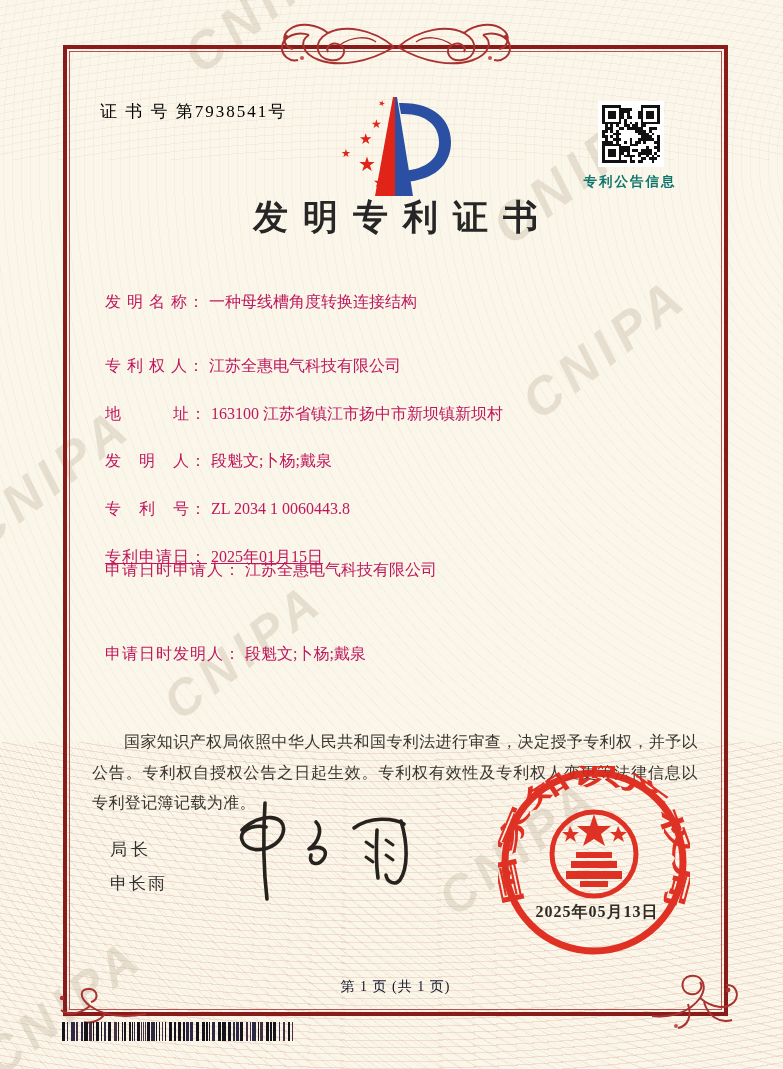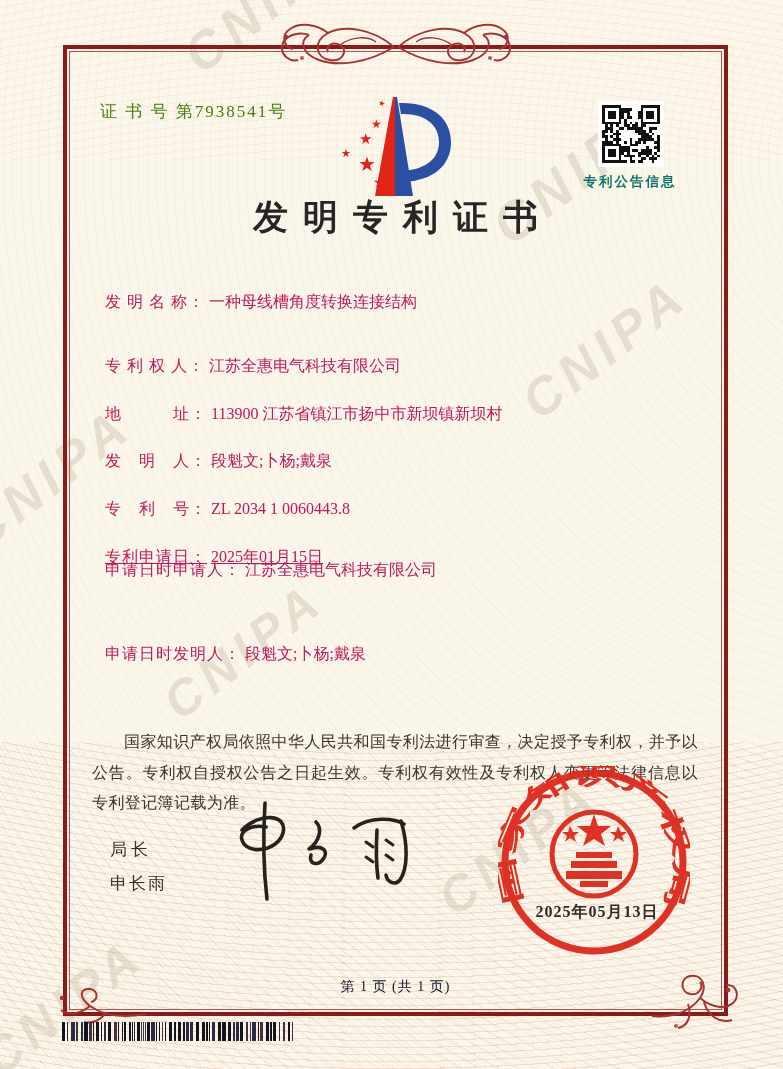--- a/index.html
+++ b/index.html
@@ -31,21 +31,21 @@
     transform:rotate(-38deg);letter-spacing:7px;pointer-events:none;user-select:none;
   }
   
   .frame{
     position:absolute;left:63px;top:45px;width:665px;height:971px;
     border:4px solid #8a1b1b;box-sizing:border-box;
   }
   .frame-inner{
     position:absolute;inset:2px;border:1px solid #b25353;
   }
-  .cert-number{left:100px;top:100px;font-size:17px;letter-spacing:2px;color:#4d7c0f;}
+  .cert-number{left:100px;top:100px;font-size:17px;letter-spacing:2px;color:#000000;}
   .logo{left:331px;top:92px;width:132px;height:110px;}
   .logo .star{position:absolute;color:#e02418;line-height:1;}
   .title{
     left:63px;top:194px;width:665px;text-align:center;
     font-size:35px;font-weight:bold;letter-spacing:15px;color:#262626;
     text-indent:15px; 
   }
   .qr{left:598px;top:101px;width:58px;height:58px;background:#fff;padding:4px;
       display:grid;grid-template-columns:repeat(21,1fr);grid-template-rows:repeat(21,1fr);}
   .qr i{display:block;}
@@ -585,21 +585,21 @@
   </div>
 <div class="abs qr-label">专利公告信息</div>
 
 <div class="row" style="top:292px;">
   <span class="lbl">发 明 名 称：</span><span class="val">一种母线槽角度转换连接结构</span>
 </div>
 <div class="row" style="top:356px;">
   <span class="lbl">专 利 权 人：</span><span class="val">江苏全惠电气科技有限公司</span>
 </div>
 <div class="row" style="top:404px;">
-  <span class="lbl">地　　　址：</span><span class="val">113900 江苏省镇江市扬中市新坝镇新坝村</span>
+  <span class="lbl">地　　　址：</span><span class="val">163100 江苏省镇江市扬中市新坝镇新坝村</span>
 </div>
 <div class="row" style="top:451px;">
   <span class="lbl">发　明　人：</span><span class="val">段魁文;卜杨;戴泉</span>
 </div>
 <div class="row" style="top:499px;">
   <span class="lbl">专　利　号：</span><span class="val">ZL 2034 1 0060443.8</span>
 </div>
 <div class="row" style="top:547px;text-decoration:underline;">
   <span class="lbl">专利申请日：</span><span class="val">2025年01月15日</span>
 </div>

